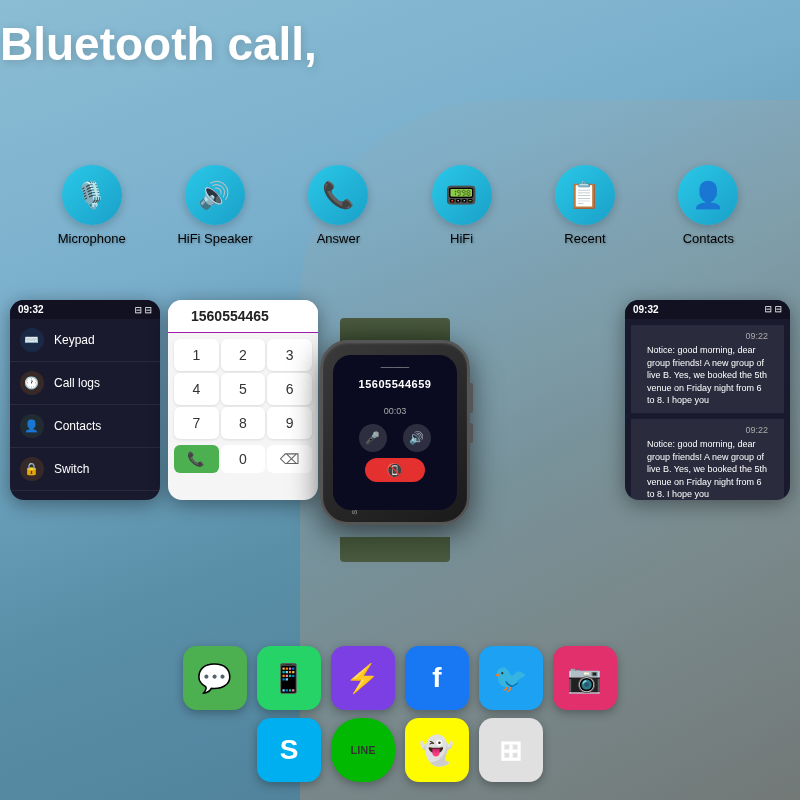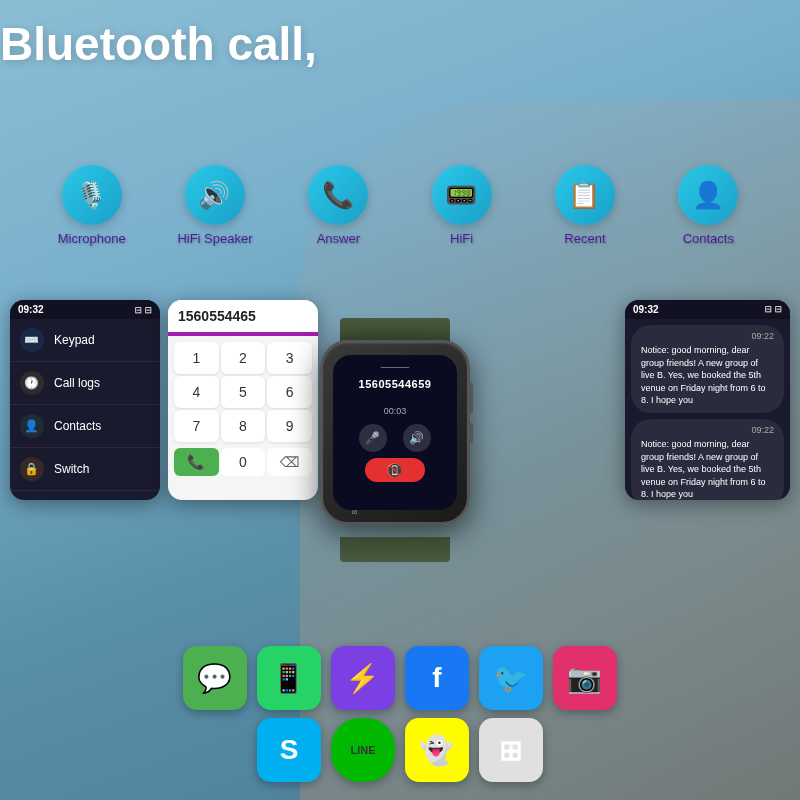--- a/index.html
+++ b/index.html
@@ -56,21 +56,21 @@
       border-radius: 50%;
       background: linear-gradient(135deg, #2ac8e8, #1aa0c8);
       display: flex;
       align-items: center;
       justify-content: center;
       font-size: 26px;
       color: white;
       box-shadow: 0 3px 10px rgba(0,0,0,0.2);
     }
     .feature-label {
-      color: #4c1d95;
+      color: #000000;
       font-size: 13px;
       text-align: center;
       font-weight: 500;
       text-shadow: 1px 1px 3px rgba(0,0,0,0.3);
     }
 
     
     .smartwatch {
       position: absolute;
       top: 40px;
@@ -239,25 +239,25 @@
       width: 150px;
       height: 200px;
       background: #f5f5f5;
       border-radius: 14px;
       overflow: hidden;
       z-index: 20;
       box-shadow: 0 4px 20px rgba(0,0,0,0.4);
     }
     .keypad-number-display {
       background: white;
-      padding: 8px 10px;
+      padding: 8px 23px;
       font-size: 14px;
       font-weight: bold;
       color: #222;
-      border-bottom: 4px solid #a21caf;
+      border-bottom: 1px solid #a21caf;
     }
     .keypad-grid {
       display: grid;
       grid-template-columns: repeat(3, 1fr);
       gap: 2px;
       padding: 6px;
     }
     .keypad-key {
       display: flex;
       align-items: center;
@@ -332,22 +332,22 @@
       background: #111122;
     }
     .notif-time {
       color: white;
       font-size: 10px;
       font-weight: bold;
     }
     .notif-card {
       background: rgba(255,255,255,0.08);
       margin: 6px 6px 4px;
-      border-radius: 20px;
-      padding: 6px 10px;
+      border-radius: 0;
+      padding: 6px 16px;
     }
     .notif-timestamp {
       color: #aaa;
       font-size: 9px;
       text-align: right;
       margin-bottom: 3px;
     }
     .notif-text {
       color: white;
       font-size: 9px;

